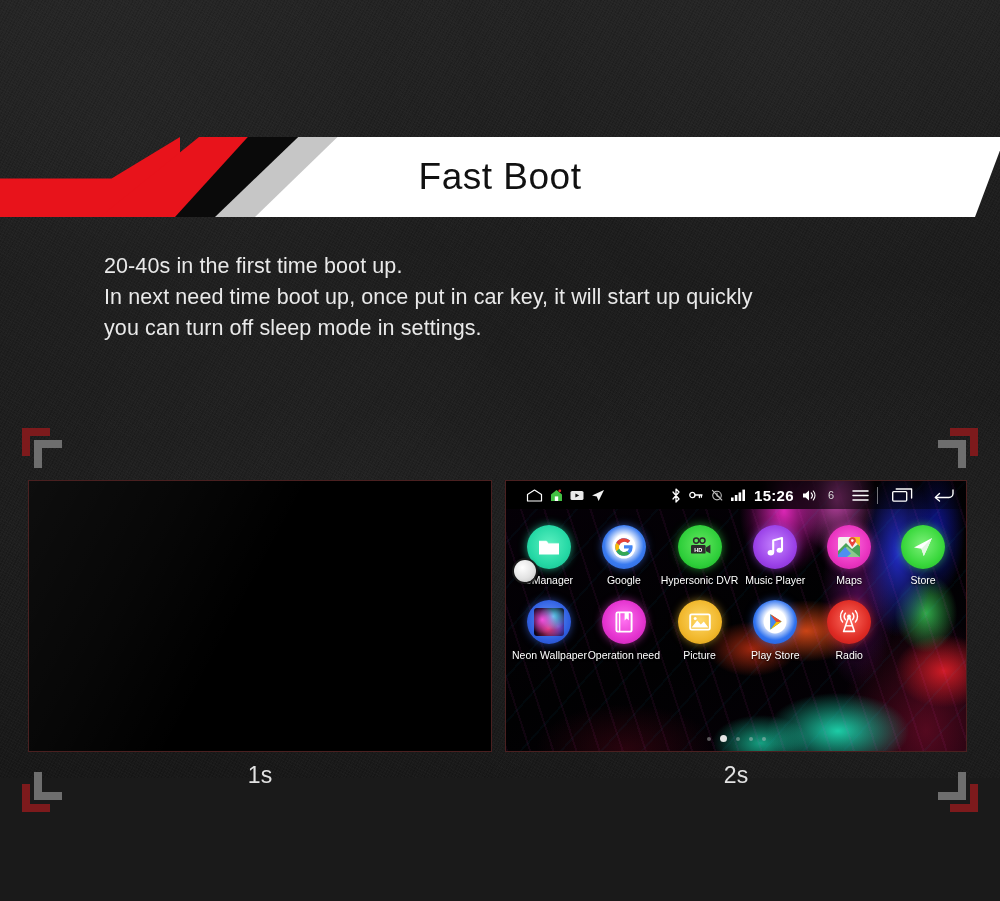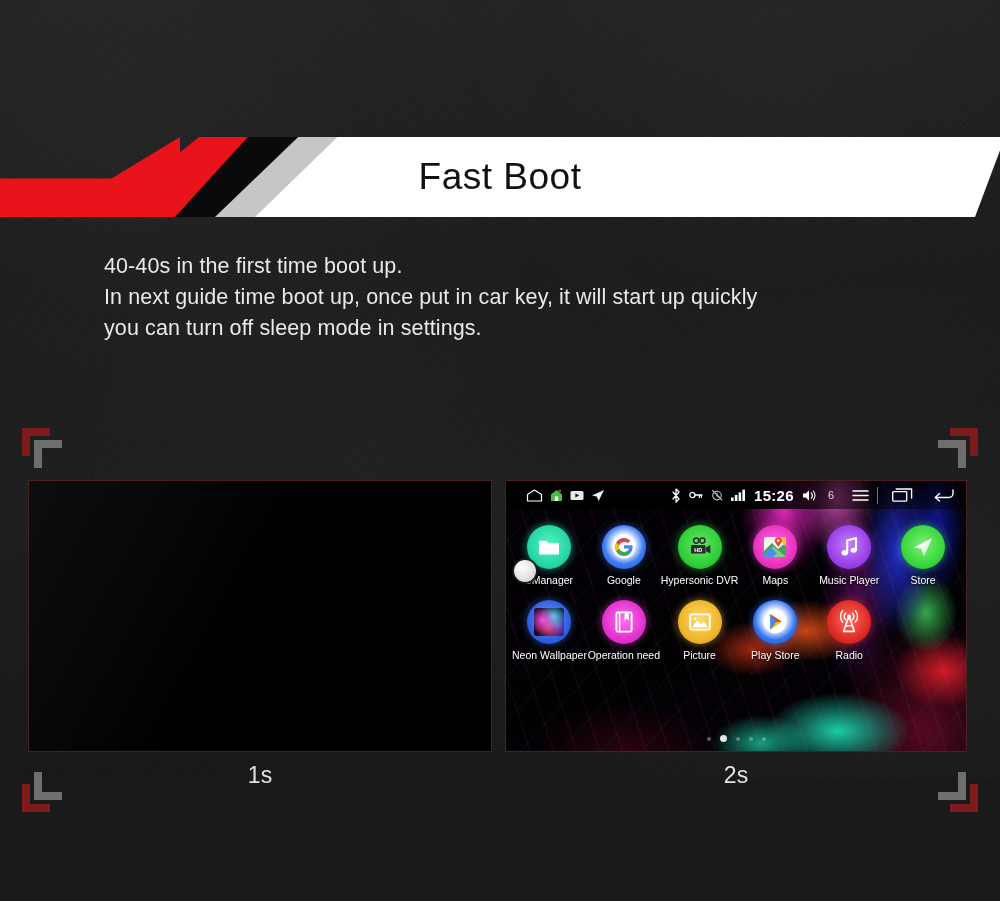--- a/index.html
+++ b/index.html
@@ -205,22 +205,22 @@
   <div class="banner">
     <div class="bn-shape bn-red"></div>
     <div class="bn-shape bn-red2"></div>
     <div class="bn-shape bn-black"></div>
     <div class="bn-shape bn-gray"></div>
     <div class="bn-shape bn-white"></div>
     <div class="bn-title">Fast Boot</div>
   </div>
 
   <div class="copy">
-    <p>40-40s in the first time boot up.</p>
-    <p>In next guide time boot up, once put in car key, it will start up quickly</p>
+    <p>20-40s in the first time boot up.</p>
+    <p>In next need time boot up, once put in car key, it will start up quickly</p>
     <p>you can turn off sleep mode in settings.</p>
   </div>
 
   <div class="bracket" style="left:22px; top:428px;">
     <i class="arm-h red" style="left:0; top:0; width:28px;"></i>
     <i class="arm-v red" style="left:0; top:0; height:28px;"></i>
     <i class="arm-h gray" style="left:12px; top:12px; width:28px;"></i>
     <i class="arm-v gray" style="left:12px; top:12px; height:28px;"></i>
   </div>
   <div class="bracket" style="left:934px; top:428px;">
@@ -363,45 +363,45 @@
                 <circle cx="9.2" cy="6.6" r="2.6" fill="none" stroke="#2b2b2b" stroke-width="1.5"></circle>
                 <circle cx="15.4" cy="6.6" r="2.6" fill="none" stroke="#2b2b2b" stroke-width="1.5"></circle>
                 <rect x="4" y="11" width="14.6" height="8.6" rx="1.2" fill="#2b2b2b"></rect>
                 <path d="M19 13.4 L23.4 10.8 V19.6 L19 17.2 Z" fill="#2b2b2b"></path>
                 <text x="11.3" y="17.6" font-family="Liberation Sans, sans-serif" font-size="5.6" fill="#ffffff" text-anchor="middle" font-weight="bold">HD</text>
               </svg>
           </div>
           <div class="app-label">Hypersonic DVR</div>
         </div>
 
+
+        <div class="app">
+          <div class="app-icon ic-music">
+            <svg class="glyph" viewBox="0 0 26 26">
+                <path d="M11.2 18.6 V6.4 L20 4 V16" fill="none" stroke="#fff" stroke-width="2.1" stroke-linecap="round" stroke-linejoin="round"></path>
+                <ellipse cx="8.8" cy="18.8" rx="3.2" ry="2.7" fill="#fff"></ellipse>
+                <ellipse cx="17.6" cy="16.2" rx="3" ry="2.5" fill="#fff"></ellipse>
+              </svg>
+          </div>
+          <div class="app-label">Music Player</div>
+        </div>
 
         <div class="app">
           <div class="app-icon ic-maps">
             <svg class="glyph" viewBox="0 0 26 26">
                 <rect x="2" y="3" width="22" height="20" rx="1.6" fill="#f4f2ee"></rect>
                 <path d="M2 17 L10 9 L16 15 L24 8.4 V23 H2 Z" fill="#4aa35a"></path>
                 <path d="M2 23 L11 12.4 L24 23 Z" fill="#8bc98f"></path>
                 <path d="M2 21 L9 13 L15 19.6 L11 23 H2 Z" fill="#4e8ef0"></path>
                 <path d="M14.4 3 L24 12.6 V3 Z" fill="#f5c02c"></path>
                 <path d="M16.3 3.2 a3.6 3.6 0 0 1 3.5 4.6 l-3.5 5.1 l-3.5 -5.1 a3.6 3.6 0 0 1 3.5 -4.6 Z" fill="#e8453c"></path>
                 <circle cx="16.3" cy="6.6" r="1.3" fill="#fff"></circle>
               </svg>
           </div>
           <div class="app-label">Maps</div>
-        </div>
-
-        <div class="app">
-          <div class="app-icon ic-music">
-            <svg class="glyph" viewBox="0 0 26 26">
-                <path d="M11.2 18.6 V6.4 L20 4 V16" fill="none" stroke="#fff" stroke-width="2.1" stroke-linecap="round" stroke-linejoin="round"></path>
-                <ellipse cx="8.8" cy="18.8" rx="3.2" ry="2.7" fill="#fff"></ellipse>
-                <ellipse cx="17.6" cy="16.2" rx="3" ry="2.5" fill="#fff"></ellipse>
-              </svg>
-          </div>
-          <div class="app-label">Music Player</div>
         </div>
 
         <div class="app">
           <div class="app-icon ic-navi">
             <svg class="glyph" viewBox="0 0 26 26">
                 <path d="M22 4 L4 13.4 L11.4 14.8 L13.8 22 Z" fill="#ffffff"></path>
                 <path d="M22 4 L11.4 14.8 L13.8 22 Z" fill="#e3f7e3"></path>
               </svg>
           </div>
           <div class="app-label">Store</div>

